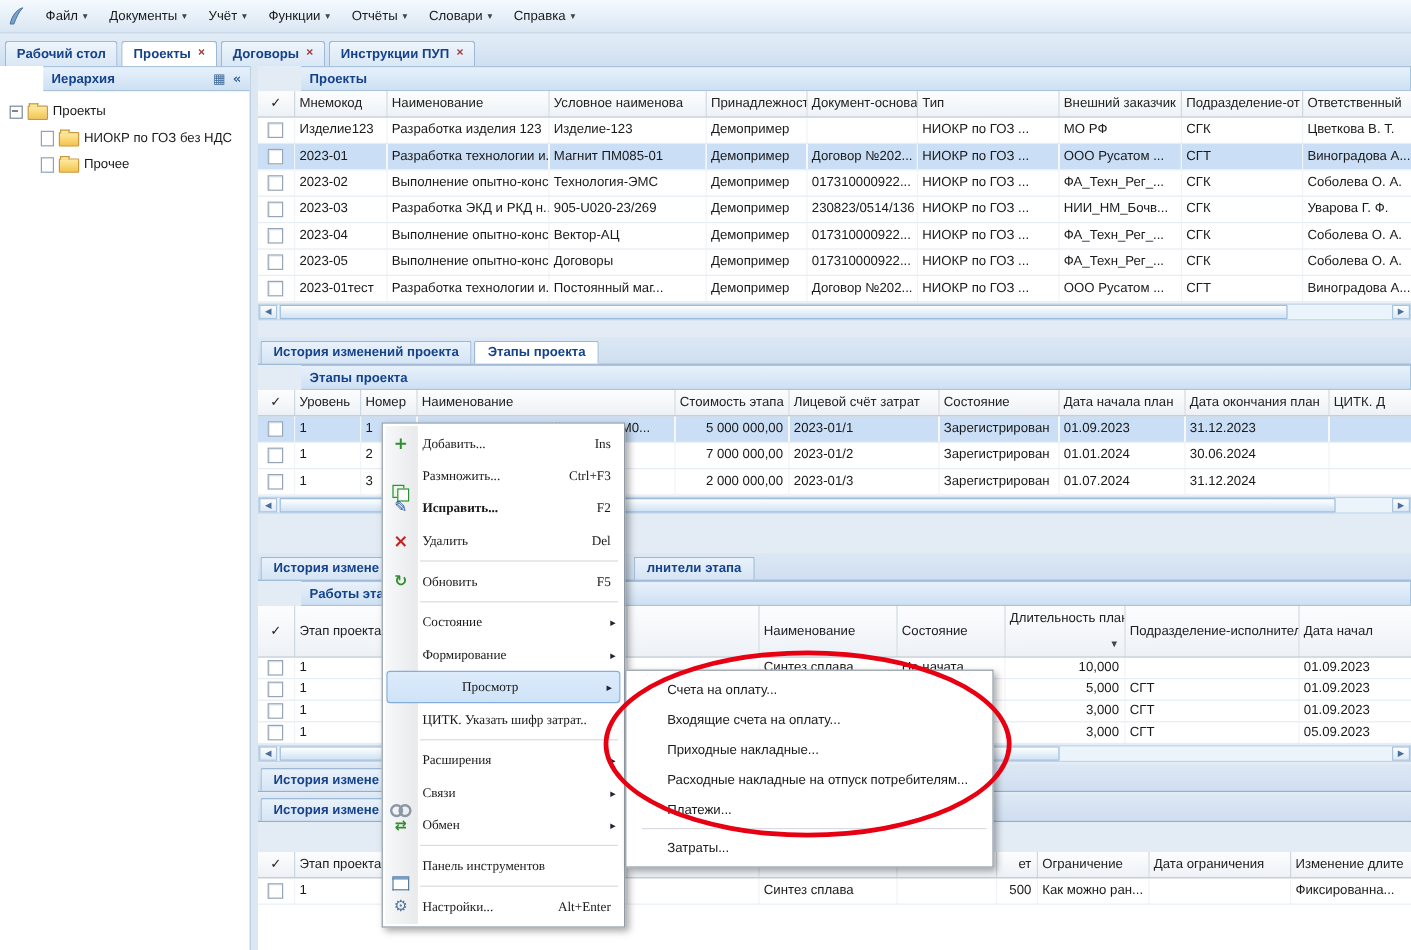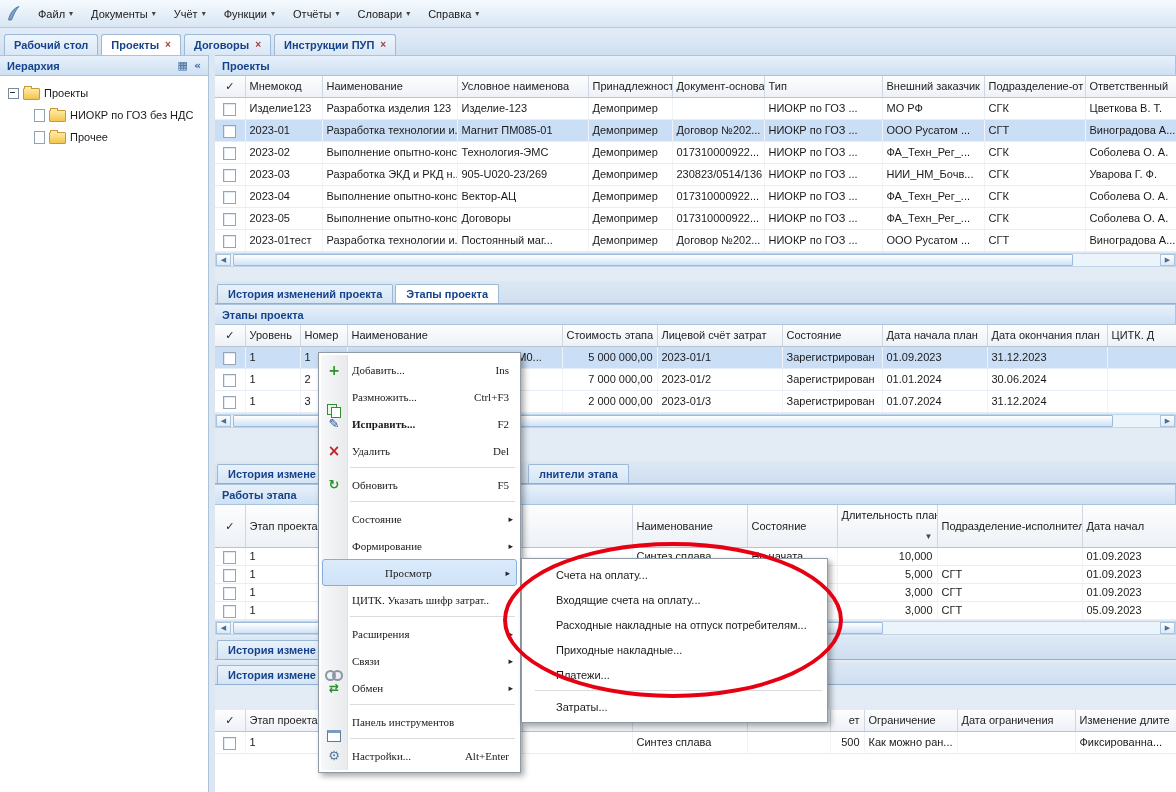--- a/index.html
+++ b/index.html
@@ -22,21 +22,21 @@
   .wx{font-size:10px;font-weight:bold;color:#a33c3c;line-height:1;}
 
   
   .bodyrow{position:absolute;top:55px;left:0;right:0;bottom:0;display:flex;}
   .sidebar{width:208px;flex:none;background:#fff;display:flex;flex-direction:column;border-right:1px solid #aac2da;}
   .vsplit{width:6px;flex:none;background:#dde7f2;}
   .main{flex:1;background:#e3ebf5;display:flex;flex-direction:column;overflow:hidden;}
 
   .panel-hdr{height:21px;flex:none;display:flex;align-items:center;padding:0 7px;
              background:linear-gradient(#e8f1fb,#cde0f3);border:1px solid #aac4de;border-left:none;
-             color:#15428b;font-weight:bold;box-sizing:border-box;}
+             color:#15428b;font-weight:bold;box-sizing:border-box;margin-left:36px;}
   .sidebar .panel-hdr{border-left:none;border-right:none;}
   .hdr-btn{margin-left:6px;color:#3f6899;font-weight:bold;cursor:default;font-family:"DejaVu Sans",sans-serif;}
   .hdr-sp{margin-left:auto;}
 
   
   .tree{padding-top:6px;}
   .tree-row{height:22px;display:flex;align-items:center;gap:4px;padding-left:8px;white-space:nowrap;}
   .tree-row.child{padding-left:34px;}
   .expander{width:9px;height:9px;border:1px solid #7a8a99;background:#fff;position:relative;flex:none;}
   .expander::before{content:"";position:absolute;left:1px;top:3px;width:5px;height:1px;background:#333;}
@@ -653,30 +653,30 @@
         <span class="mlabel">Счета на оплату...</span>
         <span class="msc"></span>
       </div>
       <div class="mitem">
         <span class="micon"></span>
         <span class="mlabel">Входящие счета на оплату...</span>
         <span class="msc"></span>
       </div>
       <div class="mitem">
         <span class="micon"></span>
+        <span class="mlabel">Приходные накладные...</span>
+        <span class="msc"></span>
+      </div>
+      <div class="mitem">
+        <span class="micon"></span>
         <span class="mlabel">Расходные накладные на отпуск потребителям...</span>
         <span class="msc"></span>
       </div>
       <div class="mitem">
         <span class="micon"></span>
-        <span class="mlabel">Приходные накладные...</span>
-        <span class="msc"></span>
-      </div>
-      <div class="mitem">
-        <span class="micon"></span>
         <span class="mlabel">Платежи...</span>
         <span class="msc"></span>
       </div>
       <div class="msep"></div>
       <div class="mitem">
         <span class="micon"></span>
         <span class="mlabel">Затраты...</span>
         <span class="msc"></span>
       </div>
     </div>

